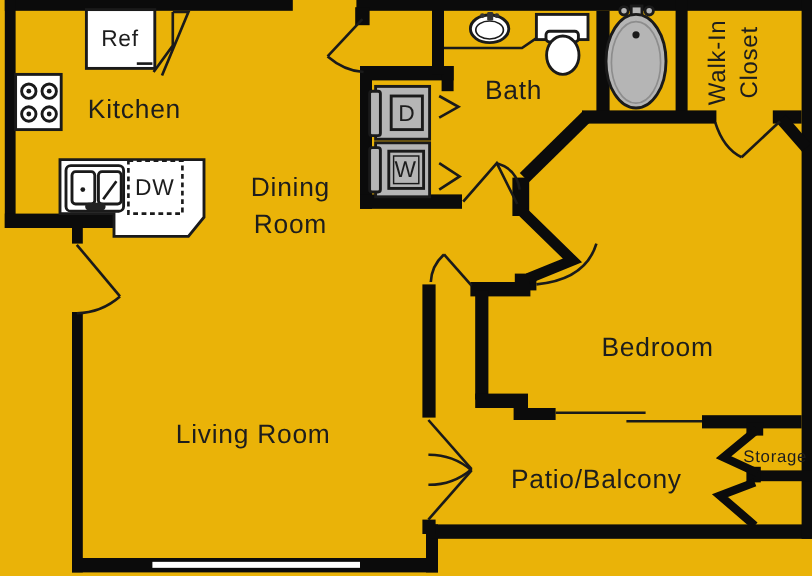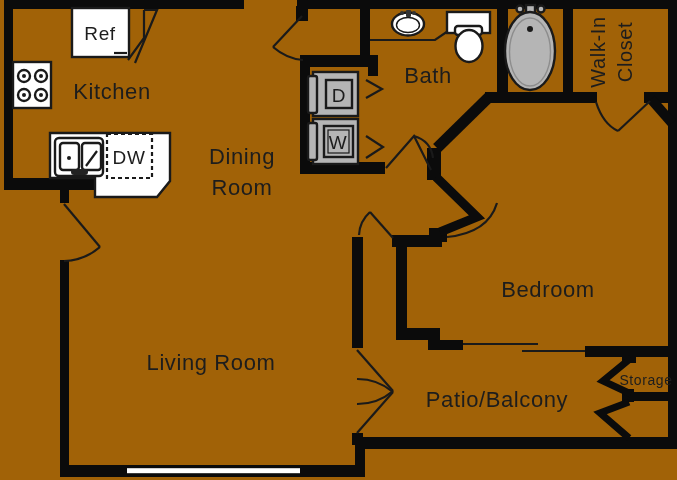--- a/index.html
+++ b/index.html
@@ -1,16 +1,16 @@
 <!DOCTYPE html>
 <html><head>
 <meta charset="utf-8">
 <style>
   html,body{margin:0;padding:0;background:#ffffff;}
-  #stage{position:relative;width:677px;height:480px;background:#a16207;overflow:hidden;}
+  #stage{position:relative;width:677px;height:480px;background:#eab308;overflow:hidden;}
   svg{display:block;}
   text{font-family:"Liberation Sans", sans-serif; fill:#1d1d1d; letter-spacing:0.6px;}
   .room-label{font-size:22px;}
   .small-label{font-size:14px;}
   .fixture-label{font-size:19px;}
   .mid{text-anchor:middle;dominant-baseline:central;}
   .wall{fill:#0b0b0b;}
   .wline{stroke:#0b0b0b;fill:none;}
   .thin{stroke:#1a1a1a;stroke-width:2.2;fill:none;}
   .fixt{stroke:#1a1a1a;stroke-width:2.4;fill:#ffffff;}

